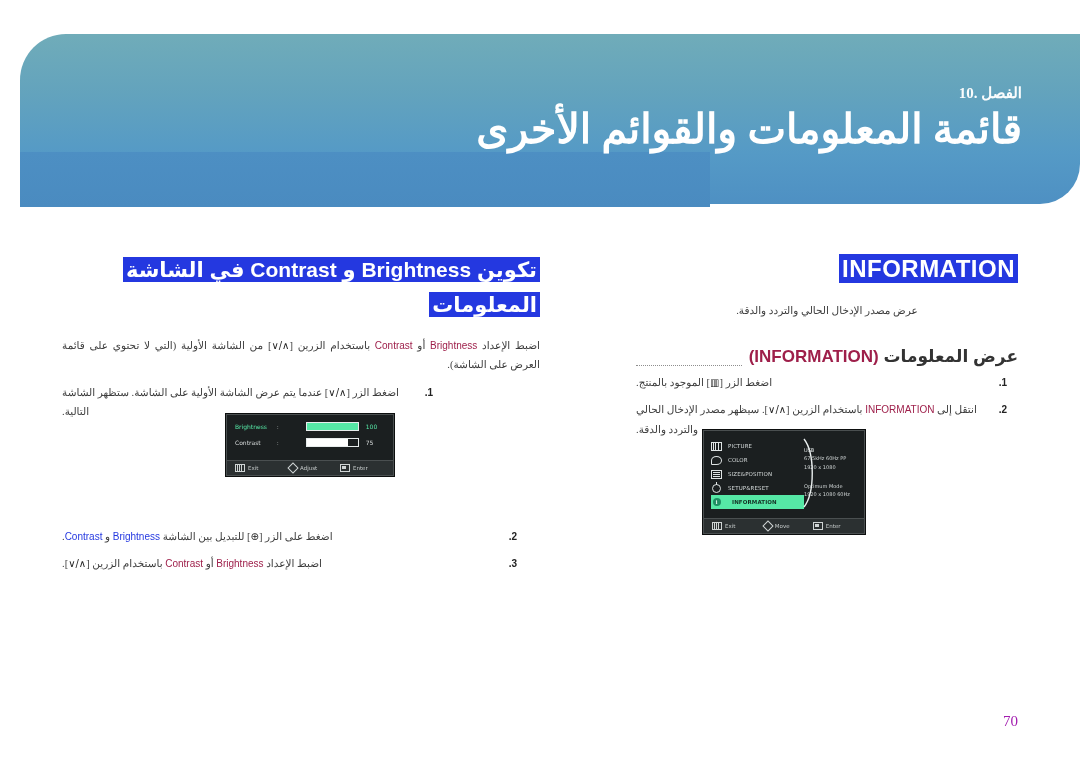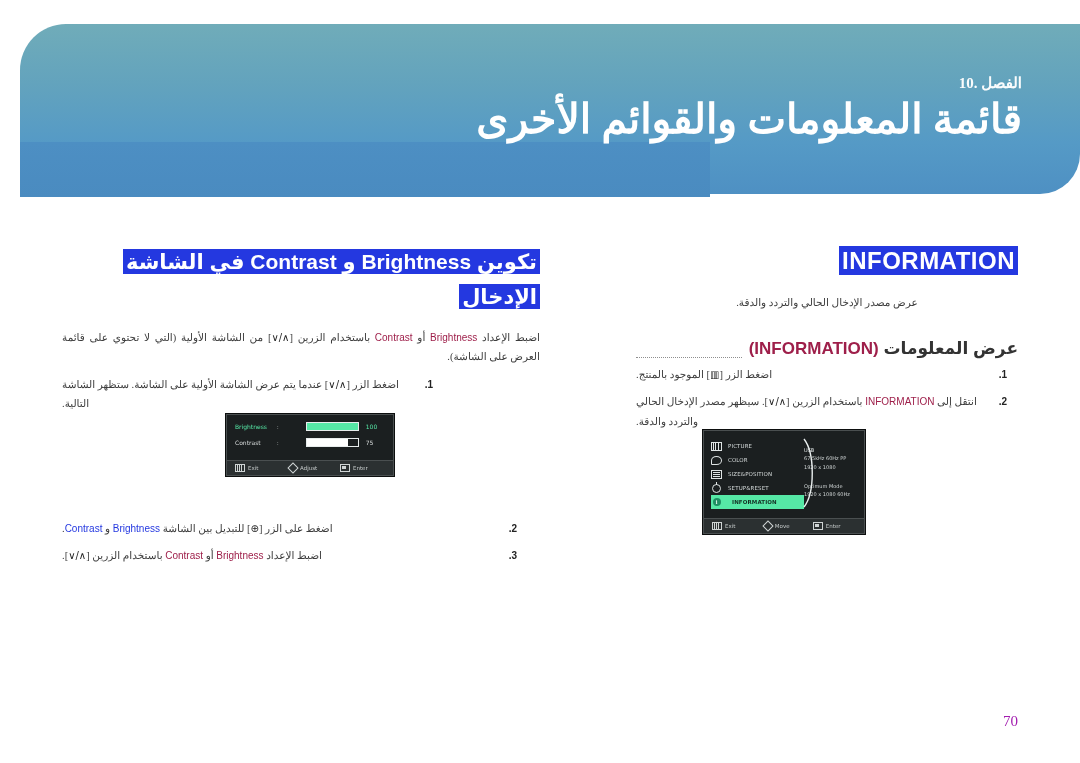--- a/index.html
+++ b/index.html
@@ -13,21 +13,21 @@
     height: 763px;
     position: relative;
     overflow: hidden;
     font-family: "Liberation Sans", "DejaVu Sans", sans-serif;
     color: #3b3b3b;
   }
 
   
   .banner-wrap {
     position: absolute;
-    left: 0; top: 2px;
+    left: 0; top: 12px;
     width: 1080px;
     height: 200px;
   }
   .banner-main {
     position: absolute;
     left: 20px;
     top: 22px;
     width: 1060px;
     height: 170px;
     background: linear-gradient(to bottom, #70acb9 0%, #63a3bd 35%, #559ac6 70%, #4e90c3 100%);
@@ -80,21 +80,21 @@
     position: absolute;
     top: 0;
   }
   .col-right { right: 62px; width: 382px; }
   .col-left  { left: 62px;  width: 478px; }
 
   
   .sec-head {
     text-align: right;
     direction: rtl;
-    margin: 4px 0 14px 0;
+    margin: 12px 0 14px 0;
     line-height: 1.45;
   }
   .sec-head .hl {
     background: #2438e0;
     color: #ffffff;
     font-size: 21px;
     font-weight: 700;
     padding: 1px 3px;
     box-decoration-break: clone;
     -webkit-box-decoration-break: clone;
@@ -299,21 +299,21 @@
       </li>
       <li>
         <span>انتقل إلى </span><span class="en">INFORMATION</span><span> باستخدام الزرين [</span><span class="kbd">∧/∨</span><span>]. سيظهر مصدر الإدخال الحالي والتردد والدقة.</span>
       </li>
     </ol>
   </div>
 
   <div class="col col-left">
     <h2 class="sec-head">
       <span class="hl">تكوين Brightness و Contrast في الشاشة</span><br>
-      <span class="hl">الإدخال</span>
+      <span class="hl">المعلومات</span>
     </h2>
 
     <p class="body-p">
       <span>اضبط الإعداد </span><span class="en">Brightness</span><span> أو </span><span class="en">Contrast</span><span> باستخدام الزرين [</span><span class="kbd">∧/∨</span><span>] من الشاشة الأولية (التي لا تحتوي على قائمة العرض على الشاشة).</span>
     </p>
 
     <ol class="steps" style="padding-right:118px;">
       <li>
         <span>اضغط الزر [</span><span class="kbd">∧/∨</span><span>] عندما يتم عرض الشاشة الأولية على الشاشة. ستظهر الشاشة التالية.</span>
       </li>

